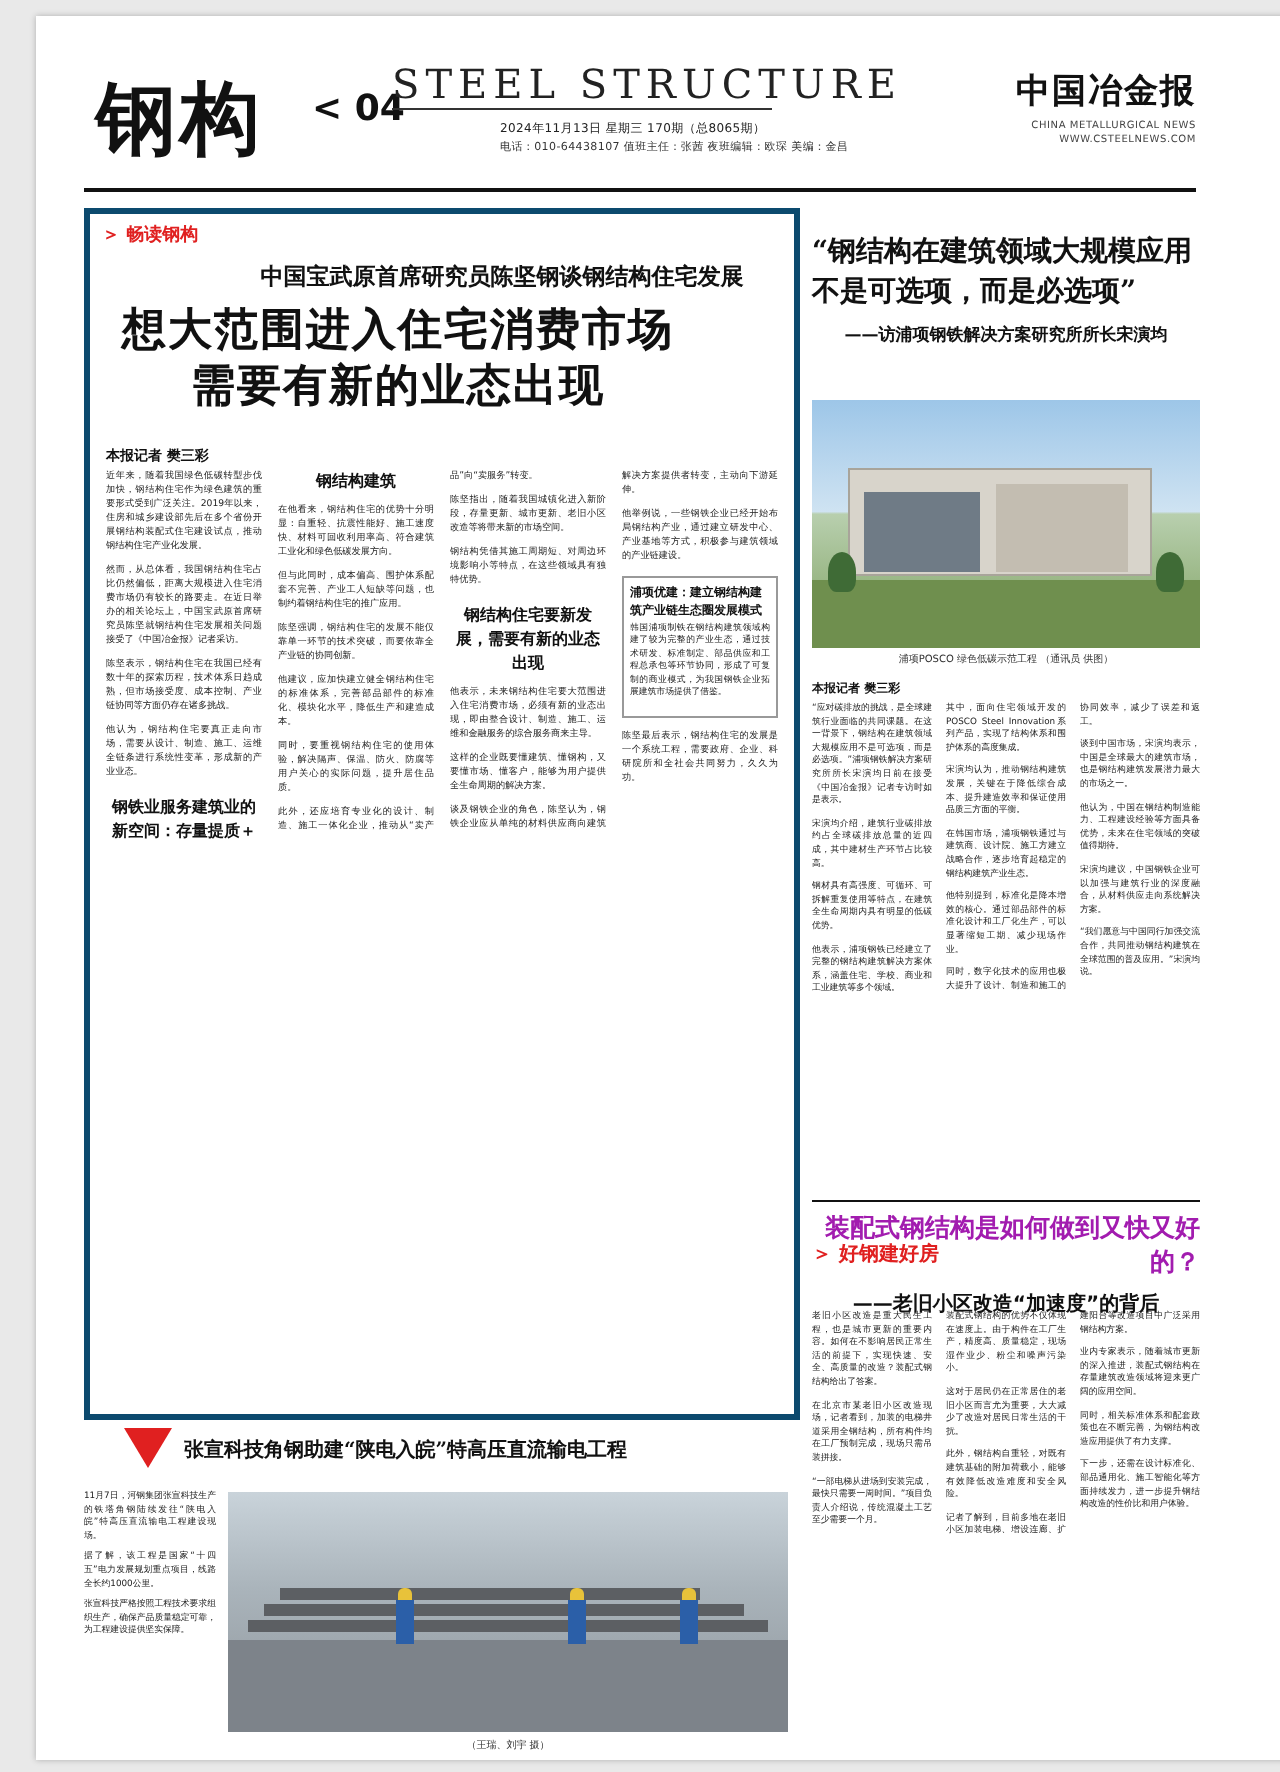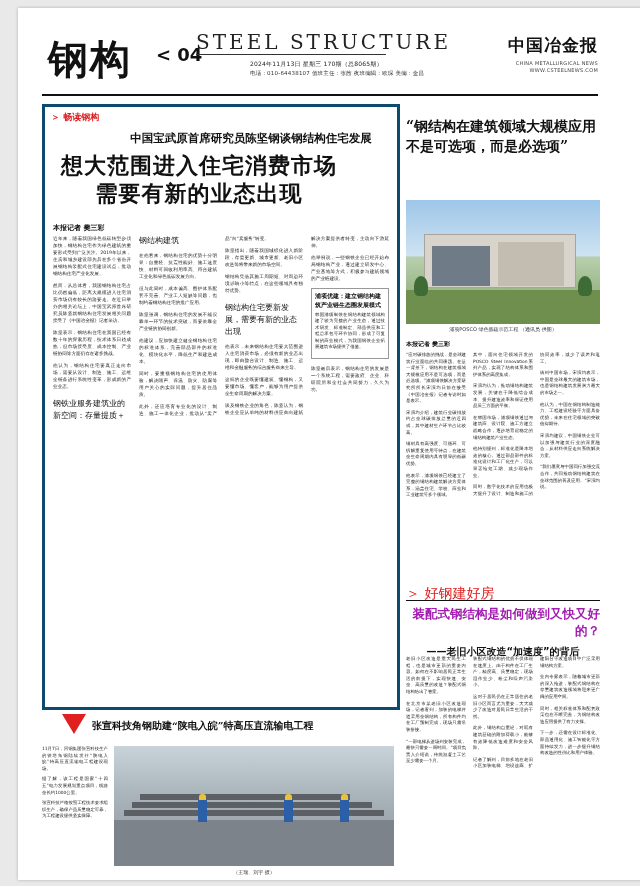--- a/index.html
+++ b/index.html
@@ -77,22 +77,22 @@
   }
   .redcols{
     position:absolute;left:8px;top:128px;width:336px;height:464px;
     column-count:4;column-gap:8px;
   }
   .redcols p{
     margin:0 0 5px 0;font-size:4.6px;line-height:7px;color:#222;text-align:justify;
     font-family:"DejaVu Sans","Liberation Sans",sans-serif;
   }
   .subhead{
-    margin:8px 0 5px 0;font-size:8px;font-weight:normal;color:#111;line-height:12px;
-    text-align:left;
+    margin:8px 0 5px 0;font-size:8px;font-weight:bold;color:#111;line-height:12px;
+    text-align:center;
   }
   .boxnote{
     border:1px solid #999;padding:3px;margin:6px 0;
   }
   .boxnote .bn-t{font-size:6px;font-weight:bold;color:#111;margin-bottom:2px;}
   .boxnote p{font-size:4.4px;line-height:6.4px;}
 
   
   .rstory{
     position:absolute;left:388px;top:108px;width:194px;
@@ -133,21 +133,21 @@
     position:absolute;left:388px;top:332px;font-size:6px;font-weight:bold;color:#111;
   }
   .rcols{
     position:absolute;left:388px;top:344px;width:194px;height:224px;
     column-count:3;column-gap:7px;
   }
   .rcols p{margin:0 0 5px 0;font-size:4.4px;line-height:6.6px;color:#222;text-align:justify;}
 
   
   .kicker2{
-    position:absolute;left:388px;top:577px;font-size:14px;font-weight:normal;color:#e02020;
+    position:absolute;left:388px;top:612px;font-size:10px;font-weight:bold;color:#e02020;
   }
   .rline{
     position:absolute;left:388px;top:592px;width:194px;height:1px;background:#111;
   }
   .r2{
     position:absolute;left:388px;top:598px;width:194px;
   }
   .r2 h3{
     margin:0;font-family:Liberation Serif, serif;
     font-size:12.5px;line-height:17px;font-weight:bold;color:#a21caf;text-align:right;
@@ -240,20 +240,21 @@
       </div>
       <p>陈坚最后表示，钢结构住宅的发展是一个系统工程，需要政府、企业、科研院所和全社会共同努力，久久为功。</p>
     </div>
   </div>
 
   <div class="rstory">
     <h2>
       <span>“钢结构在建筑领域大规模应用</span><br>
       <span>不是可选项，而是必选项”</span>
     </h2>
+    <div class="sub">——访浦项钢铁解决方案研究所所长宋演均</div>
   </div>
 
   <div class="rphoto">
     <div class="bld"></div>
     <div class="bld2"></div>
     <div class="bld3"></div>
     <div class="grass"></div>
     <div class="tree" style="left:8px;"></div>
     <div class="tree" style="left:172px;"></div>
   </div>

